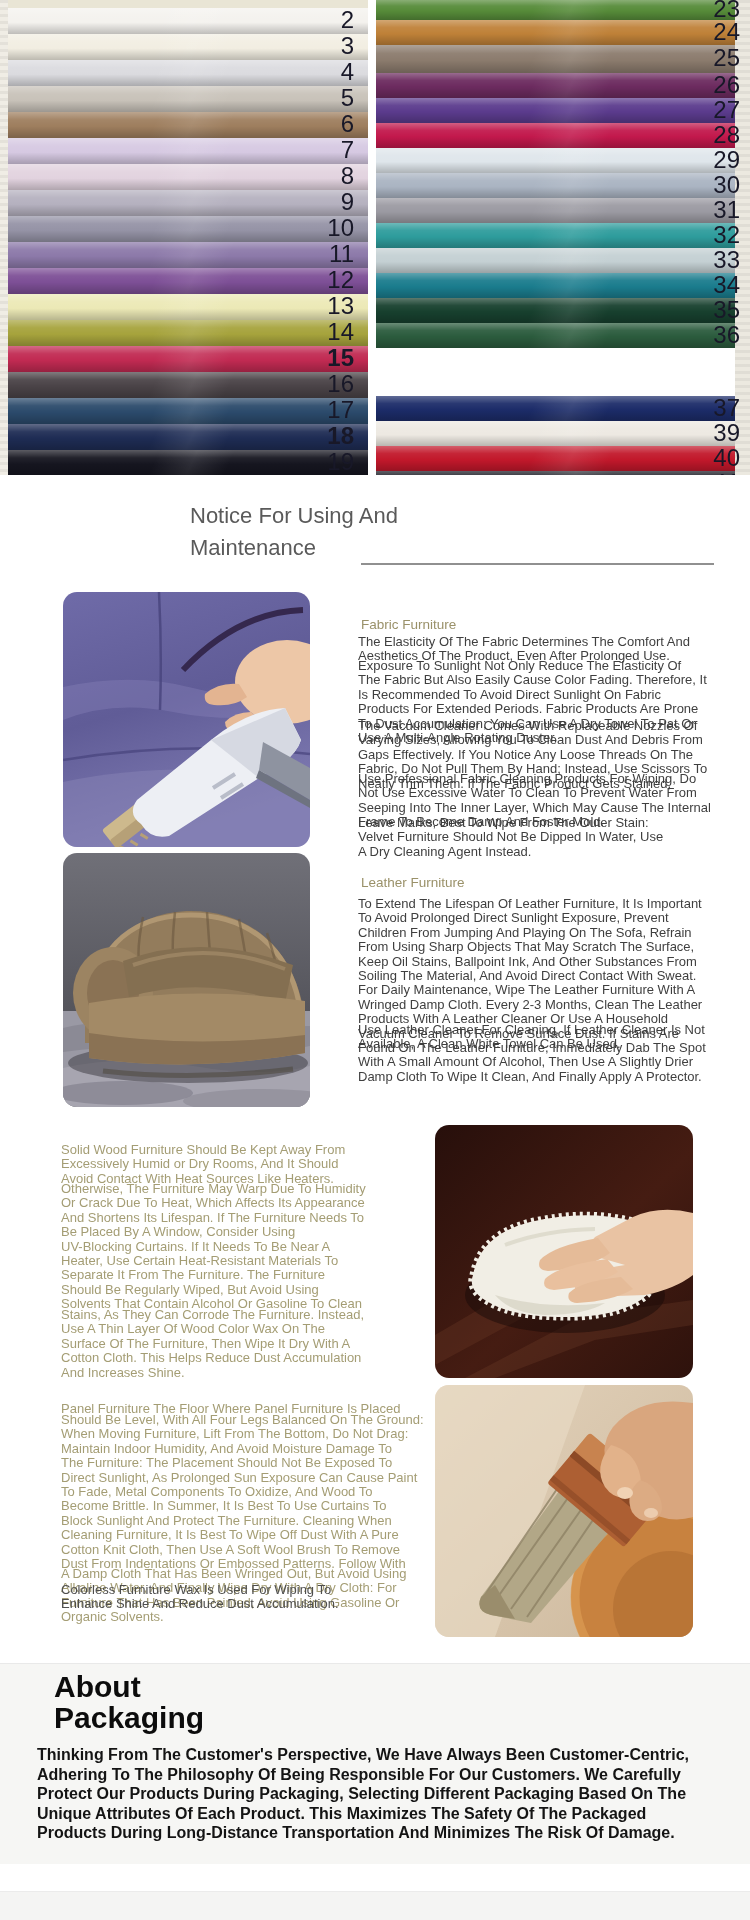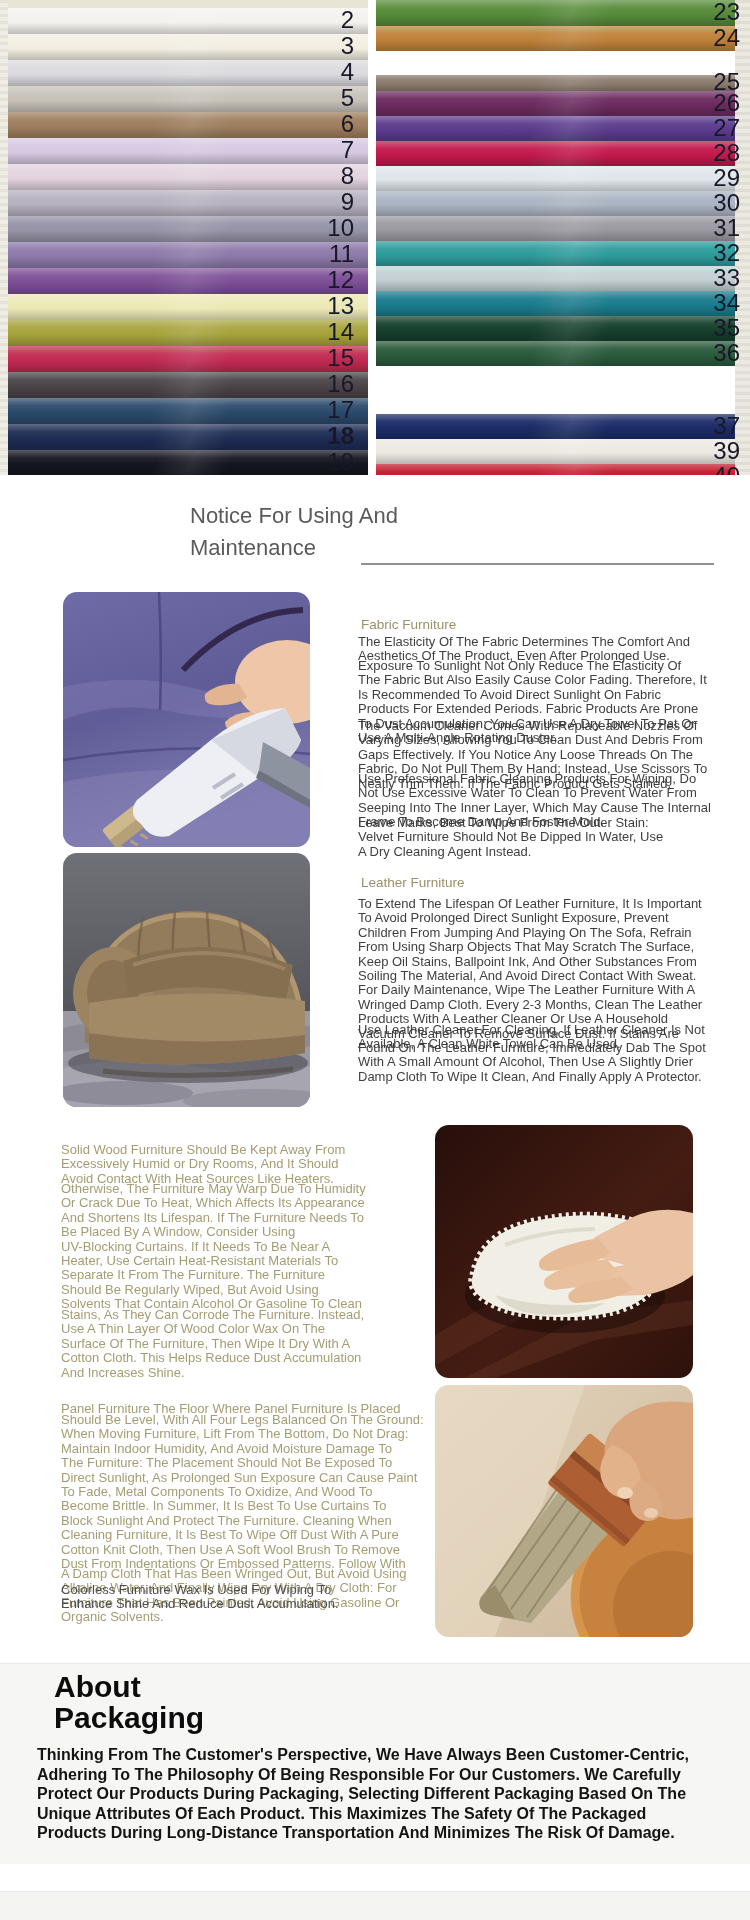--- a/index.html
+++ b/index.html
@@ -97,44 +97,44 @@
         <div class="swatch-row" style="height: 26px; background: linear-gradient(rgba(255, 255, 255, 0.3) 0%, rgba(255, 255, 255, 0.06) 30%, rgba(0, 0, 0, 0) 55%, rgba(0, 0, 0, 0.22) 100%), linear-gradient(115deg, rgba(255, 255, 255, 0) 42%, rgba(255, 255, 255, 0.1) 52%, rgba(255, 255, 255, 0) 62%), rgb(125, 79, 150);">
           <span class="swatch-num" style="color: rgb(24, 24, 40);">12</span>
         </div>
         <div class="swatch-row" style="height: 26px; background: linear-gradient(rgba(255, 255, 255, 0.3) 0%, rgba(255, 255, 255, 0.06) 30%, rgba(0, 0, 0, 0) 55%, rgba(0, 0, 0, 0.22) 100%), linear-gradient(115deg, rgba(255, 255, 255, 0) 42%, rgba(255, 255, 255, 0.1) 52%, rgba(255, 255, 255, 0) 62%), rgb(236, 233, 182);">
           <span class="swatch-num" style="color: rgb(24, 24, 40);">13</span>
         </div>
         <div class="swatch-row" style="height: 26px; background: linear-gradient(rgba(255, 255, 255, 0.3) 0%, rgba(255, 255, 255, 0.06) 30%, rgba(0, 0, 0, 0) 55%, rgba(0, 0, 0, 0.22) 100%), linear-gradient(115deg, rgba(255, 255, 255, 0) 42%, rgba(255, 255, 255, 0.1) 52%, rgba(255, 255, 255, 0) 62%), rgb(166, 163, 60);">
           <span class="swatch-num" style="color: rgb(24, 24, 40);">14</span>
         </div>
         <div class="swatch-row" style="height: 26px; background: linear-gradient(rgba(255, 255, 255, 0.3) 0%, rgba(255, 255, 255, 0.06) 30%, rgba(0, 0, 0, 0) 55%, rgba(0, 0, 0, 0.22) 100%), linear-gradient(115deg, rgba(255, 255, 255, 0) 42%, rgba(255, 255, 255, 0.1) 52%, rgba(255, 255, 255, 0) 62%), rgb(193, 42, 82);">
-          <span class="swatch-num" style="color: rgb(24, 24, 40);">15</span>
+          <span class="swatch-num" style="color: rgb(24, 24, 40); font-weight: bold;">15</span>
         </div>
         <div class="swatch-row" style="height: 26px; background: linear-gradient(rgba(255, 255, 255, 0.3) 0%, rgba(255, 255, 255, 0.06) 30%, rgba(0, 0, 0, 0) 55%, rgba(0, 0, 0, 0.22) 100%), linear-gradient(115deg, rgba(255, 255, 255, 0) 42%, rgba(255, 255, 255, 0.1) 52%, rgba(255, 255, 255, 0) 62%), rgb(74, 67, 71);">
           <span class="swatch-num" style="color: rgb(24, 24, 40);">16</span>
         </div>
         <div class="swatch-row" style="height: 26px; background: linear-gradient(rgba(255, 255, 255, 0.3) 0%, rgba(255, 255, 255, 0.06) 30%, rgba(0, 0, 0, 0) 55%, rgba(0, 0, 0, 0.22) 100%), linear-gradient(115deg, rgba(255, 255, 255, 0) 42%, rgba(255, 255, 255, 0.1) 52%, rgba(255, 255, 255, 0) 62%), rgb(43, 74, 107);">
           <span class="swatch-num" style="color: rgb(24, 24, 40);">17</span>
         </div>
         <div class="swatch-row" style="height: 26px; background: linear-gradient(rgba(255, 255, 255, 0.3) 0%, rgba(255, 255, 255, 0.06) 30%, rgba(0, 0, 0, 0) 55%, rgba(0, 0, 0, 0.22) 100%), linear-gradient(115deg, rgba(255, 255, 255, 0) 42%, rgba(255, 255, 255, 0.1) 52%, rgba(255, 255, 255, 0) 62%), rgb(30, 44, 84);">
           <span class="swatch-num" style="color: rgb(24, 24, 40); font-weight: bold;">18</span>
         </div>
         <div class="swatch-row" style="height: 26px; background: linear-gradient(rgba(255, 255, 255, 0.3) 0%, rgba(255, 255, 255, 0.06) 30%, rgba(0, 0, 0, 0) 55%, rgba(0, 0, 0, 0.22) 100%), linear-gradient(115deg, rgba(255, 255, 255, 0) 42%, rgba(255, 255, 255, 0.1) 52%, rgba(255, 255, 255, 0) 62%), rgb(21, 21, 31);">
           <span class="swatch-num" style="color: rgb(24, 24, 40);">19</span>
         </div>
       </div>
     <div class="swatch-panel panel-right" id="panel-right">
       <div class="edge-strip edge-right"></div>
-    <div class="swatch-row" style="height: 26px; background: linear-gradient(rgba(255, 255, 255, 0.3) 0%, rgba(255, 255, 255, 0.06) 30%, rgba(0, 0, 0, 0) 55%, rgba(0, 0, 0, 0.22) 100%), linear-gradient(115deg, rgba(255, 255, 255, 0) 42%, rgba(255, 255, 255, 0.1) 52%, rgba(255, 255, 255, 0) 62%), rgb(86, 139, 57);">
+    <div class="swatch-row" style="height: 20px; background: linear-gradient(rgba(255, 255, 255, 0.3) 0%, rgba(255, 255, 255, 0.06) 30%, rgba(0, 0, 0, 0) 55%, rgba(0, 0, 0, 0.22) 100%), linear-gradient(115deg, rgba(255, 255, 255, 0) 42%, rgba(255, 255, 255, 0.1) 52%, rgba(255, 255, 255, 0) 62%), rgb(86, 139, 57);">
           <span class="swatch-num" style="color: rgb(24, 24, 40);">23</span>
         </div>
         <div class="swatch-row" style="height: 25px; background: linear-gradient(rgba(255, 255, 255, 0.3) 0%, rgba(255, 255, 255, 0.06) 30%, rgba(0, 0, 0, 0) 55%, rgba(0, 0, 0, 0.22) 100%), linear-gradient(115deg, rgba(255, 255, 255, 0) 42%, rgba(255, 255, 255, 0.1) 52%, rgba(255, 255, 255, 0) 62%), rgb(191, 129, 56);">
           <span class="swatch-num" style="color: rgb(24, 24, 40);">24</span>
         </div>
-        <div class="swatch-row" style="height: 16px; background: linear-gradient(rgba(255, 255, 255, 0.3) 0%, rgba(255, 255, 255, 0.06) 30%, rgba(0, 0, 0, 0) 55%, rgba(0, 0, 0, 0.22) 100%), linear-gradient(115deg, rgba(255, 255, 255, 0) 42%, rgba(255, 255, 255, 0.1) 52%, rgba(255, 255, 255, 0) 62%), rgb(139, 123, 109); margin-top: 24px;">
+        <div class="swatch-row" style="height: 28px; background: linear-gradient(rgba(255, 255, 255, 0.3) 0%, rgba(255, 255, 255, 0.06) 30%, rgba(0, 0, 0, 0) 55%, rgba(0, 0, 0, 0.22) 100%), linear-gradient(115deg, rgba(255, 255, 255, 0) 42%, rgba(255, 255, 255, 0.1) 52%, rgba(255, 255, 255, 0) 62%), rgb(139, 123, 109);">
           <span class="swatch-num" style="color: rgb(24, 24, 40);">25</span>
         </div>
         <div class="swatch-row" style="height: 25px; background: linear-gradient(rgba(255, 255, 255, 0.3) 0%, rgba(255, 255, 255, 0.06) 30%, rgba(0, 0, 0, 0) 55%, rgba(0, 0, 0, 0.22) 100%), linear-gradient(115deg, rgba(255, 255, 255, 0) 42%, rgba(255, 255, 255, 0.1) 52%, rgba(255, 255, 255, 0) 62%), rgb(108, 43, 95);">
           <span class="swatch-num" style="color: rgb(24, 24, 40);">26</span>
         </div>
         <div class="swatch-row" style="height: 25px; background: linear-gradient(rgba(255, 255, 255, 0.3) 0%, rgba(255, 255, 255, 0.06) 30%, rgba(0, 0, 0, 0) 55%, rgba(0, 0, 0, 0.22) 100%), linear-gradient(115deg, rgba(255, 255, 255, 0) 42%, rgba(255, 255, 255, 0.1) 52%, rgba(255, 255, 255, 0) 62%), rgb(91, 59, 141);">
           <span class="swatch-num" style="color: rgb(24, 24, 40);">27</span>
         </div>
         <div class="swatch-row" style="height: 25px; background: linear-gradient(rgba(255, 255, 255, 0.3) 0%, rgba(255, 255, 255, 0.06) 30%, rgba(0, 0, 0, 0) 55%, rgba(0, 0, 0, 0.22) 100%), linear-gradient(115deg, rgba(255, 255, 255, 0) 42%, rgba(255, 255, 255, 0.1) 52%, rgba(255, 255, 255, 0) 62%), rgb(194, 24, 76);">
           <span class="swatch-num" style="color: rgb(24, 24, 40);">28</span>

